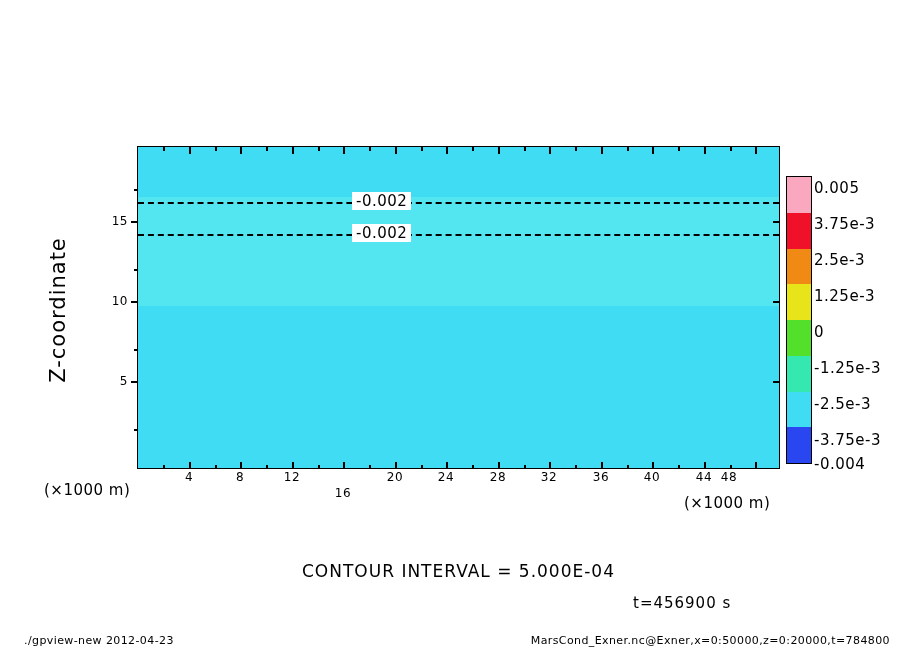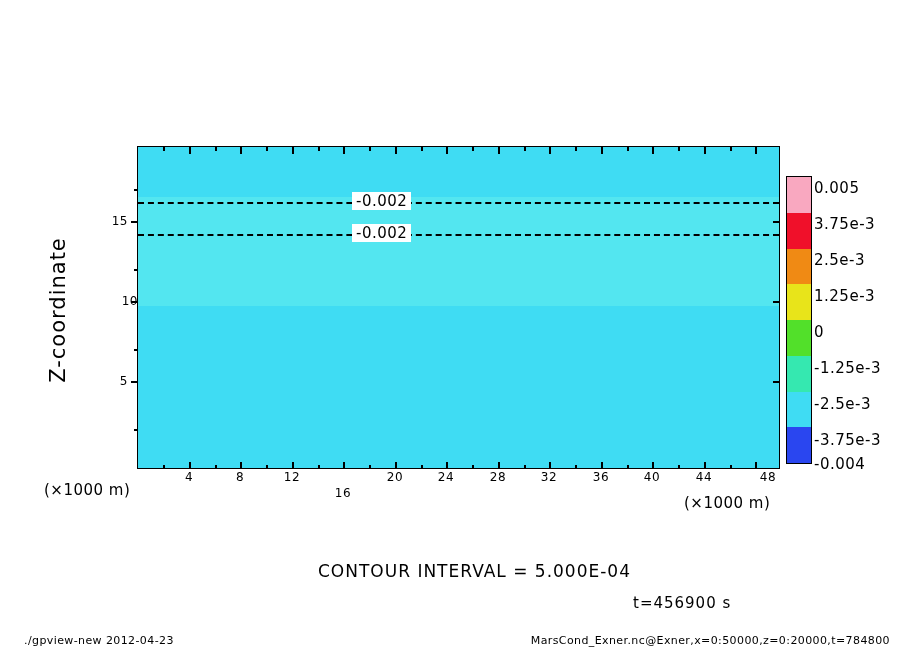--- a/index.html
+++ b/index.html
@@ -222,35 +222,35 @@
   <div class="ticklabel xlab" style="left:240px;top:470px;">8</div>
   <div class="ticklabel xlab" style="left:292px;top:470px;">12</div>
   <div class="ticklabel xlab" style="left:343px;top:470px;margin-top:16px;">16</div>
   <div class="ticklabel xlab" style="left:395px;top:470px;">20</div>
   <div class="ticklabel xlab" style="left:446px;top:470px;">24</div>
   <div class="ticklabel xlab" style="left:498px;top:470px;">28</div>
   <div class="ticklabel xlab" style="left:549px;top:470px;">32</div>
   <div class="ticklabel xlab" style="left:601px;top:470px;">36</div>
   <div class="ticklabel xlab" style="left:652px;top:470px;">40</div>
   <div class="ticklabel xlab" style="left:704px;top:470px;">44</div>
-  <div class="ticklabel xlab" style="left:768px;top:470px;">48</div>
+  <div class="ticklabel xlab" style="left:729px;top:470px;">48</div>
 
   <div class="tick tick-y" style="left:131px;top:381px;"></div>
   <div class="tick tick-y" style="left:131px;top:301px;"></div>
   <div class="tick tick-y" style="left:131px;top:221px;"></div>
   <div class="tick tick-y minor" style="left:134px;top:429px;"></div>
   <div class="tick tick-y minor" style="left:134px;top:349px;"></div>
   <div class="tick tick-y minor" style="left:134px;top:269px;"></div>
   <div class="tick tick-y minor" style="left:134px;top:189px;"></div>
   <div class="tick tick-y" style="left:773px;top:381px;"></div>
   <div class="tick tick-y" style="left:773px;top:301px;"></div>
   <div class="tick tick-y" style="left:773px;top:221px;"></div>
 
   <div class="ticklabel ylab" style="left:110px;top:381px;width:18px;">5</div>
-  <div class="ticklabel ylab" style="left:100px;top:301px;width:28px;margin-left:10px;">10</div>
+  <div class="ticklabel ylab" style="left:100px;top:301px;width:28px;">10</div>
   <div class="ticklabel ylab" style="left:100px;top:221px;width:28px;">15</div>
 
   <div class="ylabel-rot">Z-coordinate</div>
   <div class="unit-label" style="left:44px;top:481px;">(×1000 m)</div>
   <div class="unit-label" style="left:684px;top:494px;">(×1000 m)</div>
 
   <div class="cbar">
     <div class="cbar-cell" style="background:#f9a8c0;"></div>
     <div class="cbar-cell" style="background:#f0102a;"></div>
     <div class="cbar-cell" style="background:#f08a14;"></div>
@@ -263,19 +263,19 @@
   <div class="cbar-tick" style="top:188px;">0.005</div>
   <div class="cbar-tick" style="top:224px;">3.75e-3</div>
   <div class="cbar-tick" style="top:260px;">2.5e-3</div>
   <div class="cbar-tick" style="top:296px;">1.25e-3</div>
   <div class="cbar-tick" style="top:332px;">0</div>
   <div class="cbar-tick" style="top:368px;">-1.25e-3</div>
   <div class="cbar-tick" style="top:404px;">-2.5e-3</div>
   <div class="cbar-tick" style="top:440px;">-3.75e-3</div>
   <div class="cbar-tick" style="top:464px;">-0.004</div>
 
-  <div class="caption" style="left:318px;top:561px;">CONTOUR INTERVAL = 5.000E-04</div>
+  <div class="caption" style="left:302px;top:561px;">CONTOUR INTERVAL = 5.000E-04</div>
   <div class="caption" style="left:633px;top:594px;font-size:15px;">t=456900 s</div>
 
   <div class="footer-left">./gpview-new  2012-04-23</div>
   <div class="footer-right">MarsCond_Exner.nc@Exner,x=0:50000,z=0:20000,t=784800</div>
 
 </div>
 
 </body></html>

